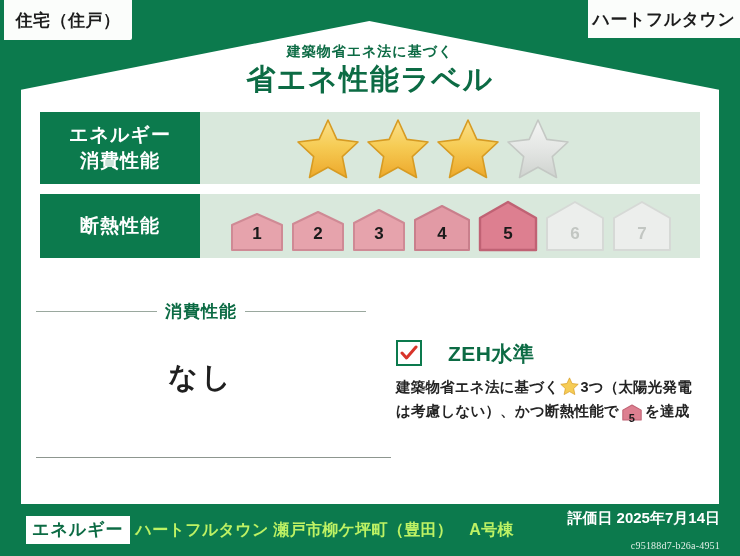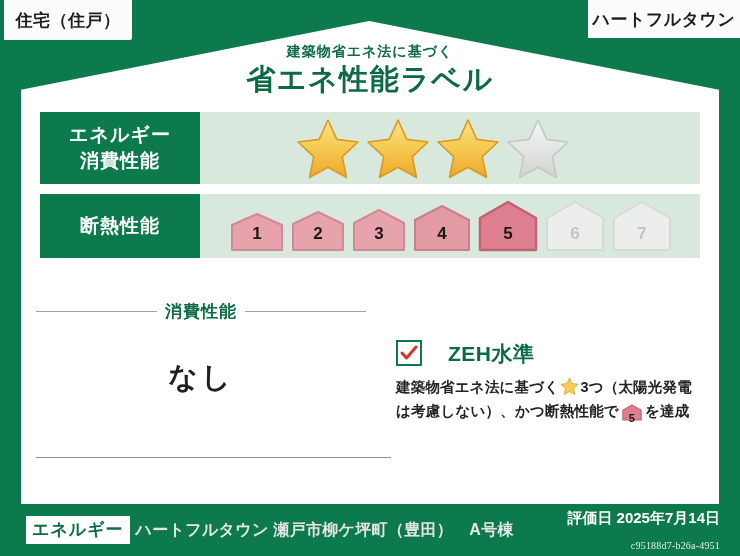--- a/index.html
+++ b/index.html
@@ -140,21 +140,21 @@
     background:#0c7a4d;color:#ffffff;z-index:5;
     display:flex;align-items:center;
   }
   .footer .self-eval{
     margin-left:26px;
     background:#ffffff;color:#0c6b44;
     font-weight:bold;font-size:17px;letter-spacing:1px;
     padding:2px 6px 3px 6px;
   }
   .footer .project{
-    margin-left:6px;font-size:16px;font-weight:bold;color:#e5e5e5;letter-spacing:0.3px;
+    margin-left:6px;font-size:16px;font-weight:bold;color:#bef264;letter-spacing:0.3px;
     white-space:nowrap;
   }
   .footer .right{
     margin-left:auto;margin-right:20px;text-align:right;line-height:1.2;
   }
   .footer .eval-date{font-size:15px;font-weight:bold;color:#ffffff;}
   .footer .eval-id{font-size:10px;color:#e3efe8;margin-top:13px;letter-spacing:0.2px;font-family:Liberation Serif, serif;}
 </style>
 </head>
 <body>

